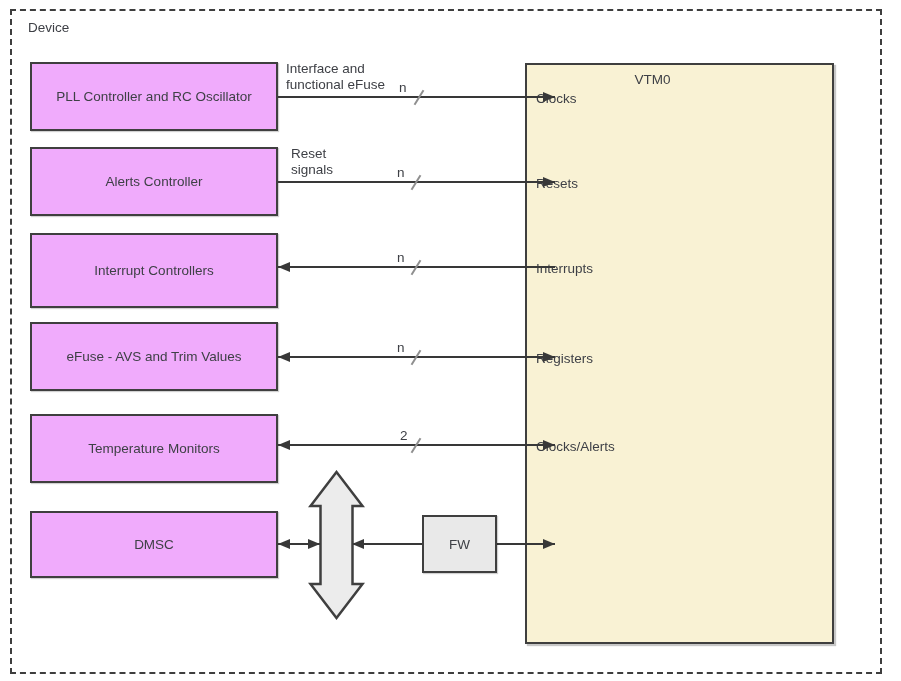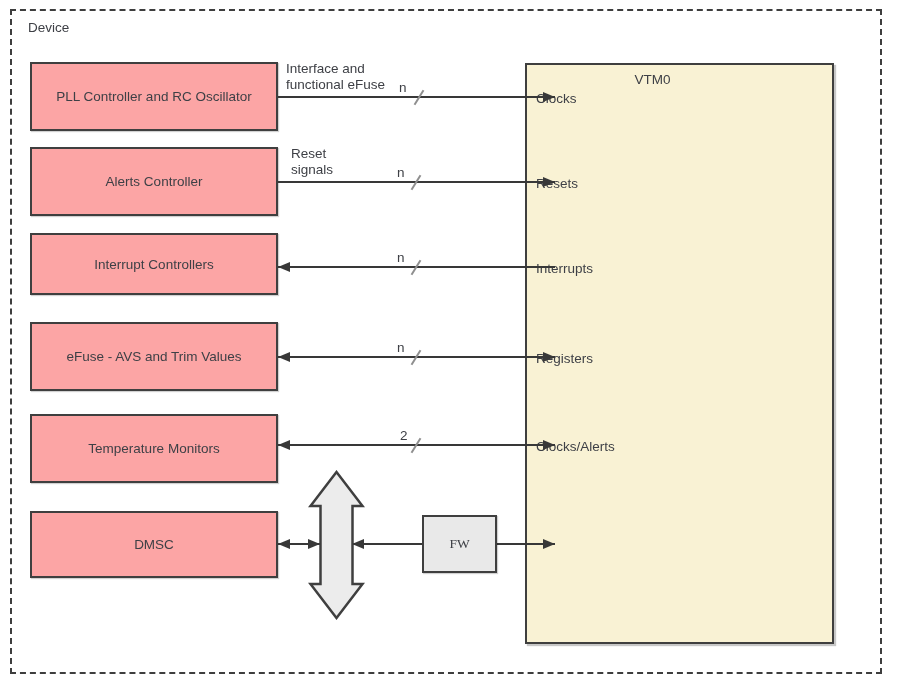--- a/index.html
+++ b/index.html
@@ -9,21 +9,21 @@
   }
   .device-border {
     position:absolute; left:10px; top:9px; width:872px; height:665px;
     border:2px dashed #3e3e3e; box-sizing:border-box;
   }
   .device-label {
     position:absolute; left:28px; top:20px; font-size:13.5px; color:#3e4046;
   }
   .block {
     position:absolute; left:30px; width:248px; box-sizing:border-box;
-    background:#fca5a5; border:2px solid #3f3f3f;
+    background:#f0abfc; border:2px solid #3f3f3f;
     display:flex; align-items:center; justify-content:center; text-align:center;
     font-size:13.5px; color:#3e4046;
     box-shadow:1px 1px 1px rgba(0,0,0,0.18);
   }
   .vtm {
     position:absolute; left:525px; top:63px; width:309px; height:581px;
     box-sizing:border-box; background:#f9f2d4; border:2px solid #3f3f3f;
     box-shadow:2px 2px 1px rgba(0,0,0,0.22);
   }
   .vtm-title {
@@ -52,39 +52,39 @@
     position:absolute; left:8px; bottom:4px; font-size:13.5px; line-height:16px;
     white-space:nowrap;
   }
   .wire-label.indent2 { left:13px; }
   .bus-wire { position:absolute; height:0; }
   .bus-wire .line { position:absolute; left:0; right:0; top:-1px; height:2px; background:#383838; }
   .fw-block {
     position:absolute; left:422px; top:515px; width:75px; height:58px;
     box-sizing:border-box; background:#e9e9e9; border:2px solid #3f3f3f;
     display:flex; align-items:center; justify-content:center;
-    font-size:13.5px; box-shadow:1px 1px 1px rgba(0,0,0,0.18);font-family:Liberation Serif, serif;
+    font-size:13.5px; box-shadow:1px 1px 1px rgba(0,0,0,0.18);
   }
   .vbus-svg { position:absolute; left:308px; top:470px; }
 </style>
 </head>
 <body>
 
 <div class="canvas">
 
   <div class="device-border"></div>
   <div class="device-label">Device</div>
 
   <div class="block" style="top:62px;height:69px">
     <span>PLL Controller and RC Oscillator</span>
   </div>
   <div class="block" style="top:147px;height:69px">
     <span>Alerts Controller</span>
   </div>
-  <div class="block" style="top:233px;height:62px">
+  <div class="block" style="top:233px;height:75px">
     <span>Interrupt Controllers</span>
   </div>
   <div class="block" style="top:322px;height:69px">
     <span>eFuse - AVS and Trim Values</span>
   </div>
   <div class="block" style="top:414px;height:69px">
     <span>Temperature Monitors</span>
   </div>
   <div class="block" style="top:511px;height:67px">
     <span>DMSC</span>

